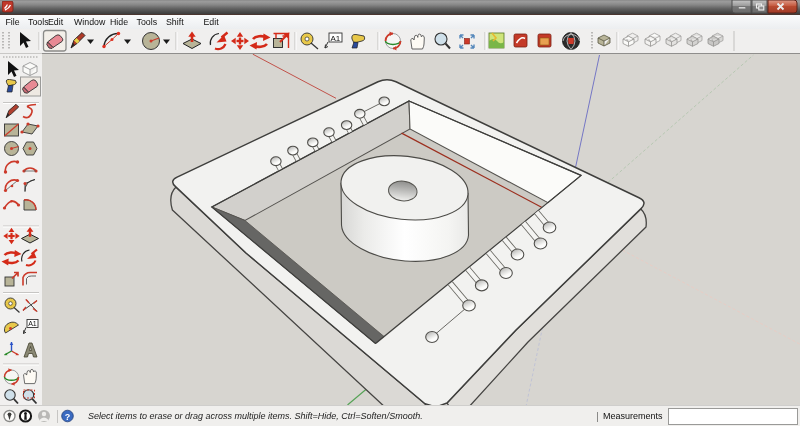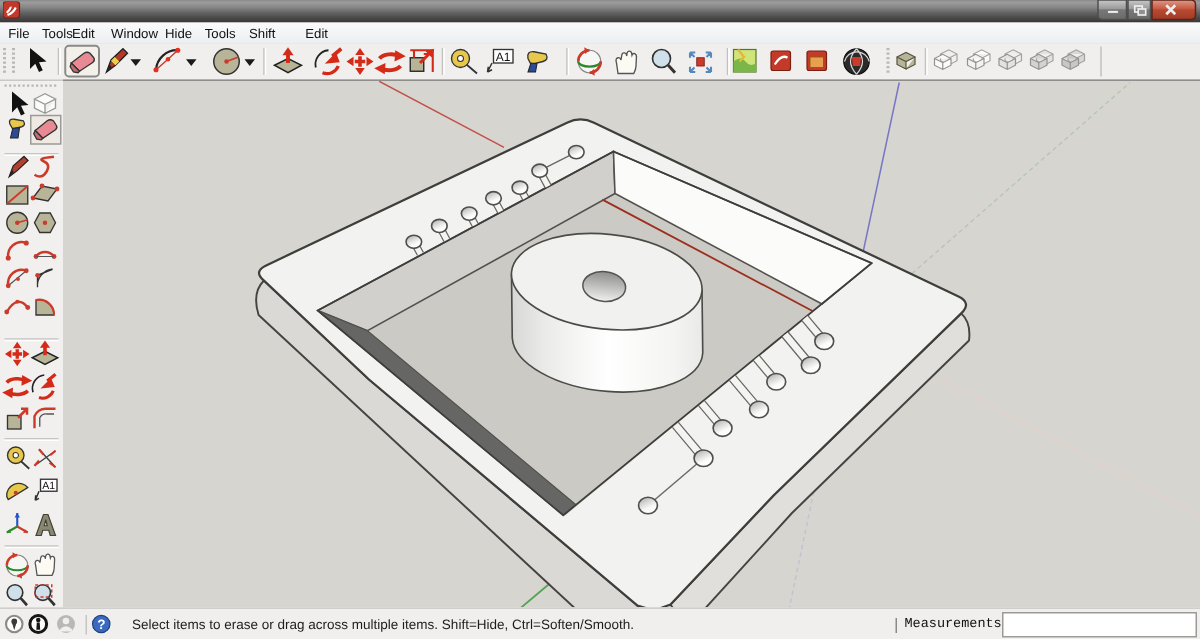--- a/index.html
+++ b/index.html
@@ -3,22 +3,22 @@
 html,body{margin:0;padding:0;width:800px;height:426px;overflow:hidden;background:#d7d5d0;font-family:"Liberation Sans",sans-serif;filter:blur(0.4px);}
 .abs{position:absolute;}
 #titlebar{position:absolute;left:0;top:0;width:800px;height:14px;background:linear-gradient(180deg,#8a8a8a 0,#9c9c9c 12%,#868686 35%,#616161 62%,#474747 88%,#3d3d3d 100%);border-bottom:1px solid #4a3630;}
 #title{position:absolute;left:17px;top:1.5px;font-size:9.5px;color:#14141e;letter-spacing:0px;text-shadow:0 0 2px rgba(255,255,255,0.55);}
 #menubar{position:absolute;left:0;top:15px;width:800px;height:14px;background:linear-gradient(180deg,#fafbfc,#eceef0);}
 .menu{position:absolute;top:1.5px;font-size:8.8px;color:#111;}
 #toolbar{position:absolute;left:0;top:29px;width:800px;height:24px;background:#f0efee;border-bottom:1px solid #c9c8c6;}
 #lefttb{position:absolute;left:0;top:54px;width:42px;height:351px;background:#f1f0ef;border-right:1px solid #b4b3b1;}
 #viewport{position:absolute;left:42px;top:53px;width:758px;height:352px;background:#d7d5d0;border-top:1px solid #8f8e8c;box-sizing:border-box;overflow:hidden;}
 #statusbar{position:absolute;left:0;top:405px;width:800px;height:21px;background:#f0efed;border-top:1px solid #cfcecc;}
-#stext{position:absolute;left:88px;top:5px;font-size:9px;color:#1c1c1c;}
-#mlabel{position:absolute;left:603px;top:5px;font-size:9px;color:#111;font-family:Liberation Mono, monospace;}
+#stext{position:absolute;left:88px;top:5px;font-size:9px;color:#1c1c1c;font-style:italic;}
+#mlabel{position:absolute;left:603px;top:5px;font-size:9px;color:#111;}
 #mbox{position:absolute;left:668px;top:2px;width:128px;height:15px;background:#fff;border:1px solid #9a9a98;}
 </style></head>
 <body>
 <div id="titlebar">
  <svg class="abs" style="left:2px;top:1px" width="12" height="12" viewBox="0 0 12 12">
       <rect x="0" y="0" width="11" height="11" rx="2" fill="#c0392b" stroke="#7a1f15" stroke-width="0.8"></rect>
       <path d="M2.5 7.5 Q5.5 4.5 5 3.5 M3 9 Q7 7.5 8.5 4" stroke="#fff" stroke-width="1.4" fill="none"></path>
     </svg>
  <svg class="abs" style="left:731px;top:0" width="67" height="15" viewBox="0 0 67 15">
   <path d="M1 0 h19 v13 h-16 q-3 0 -3 -3 Z" fill="url(#gb)" stroke="#4e4e4e" stroke-width="1"></path>

